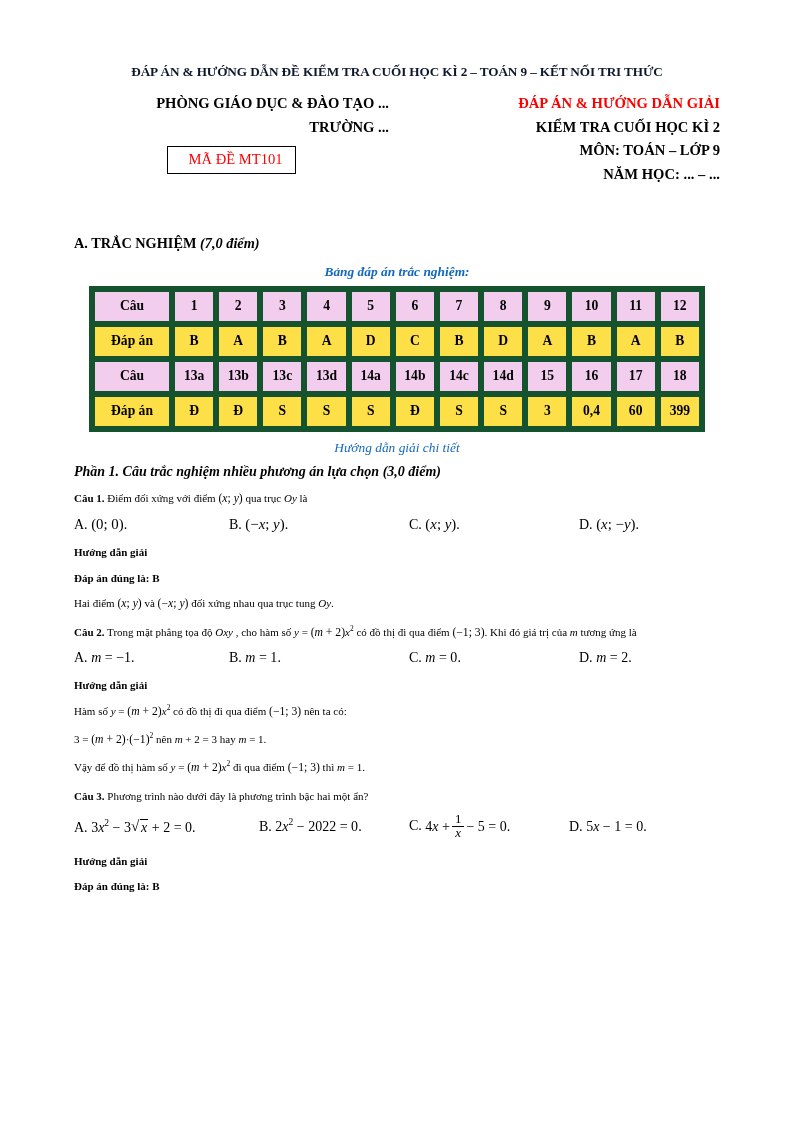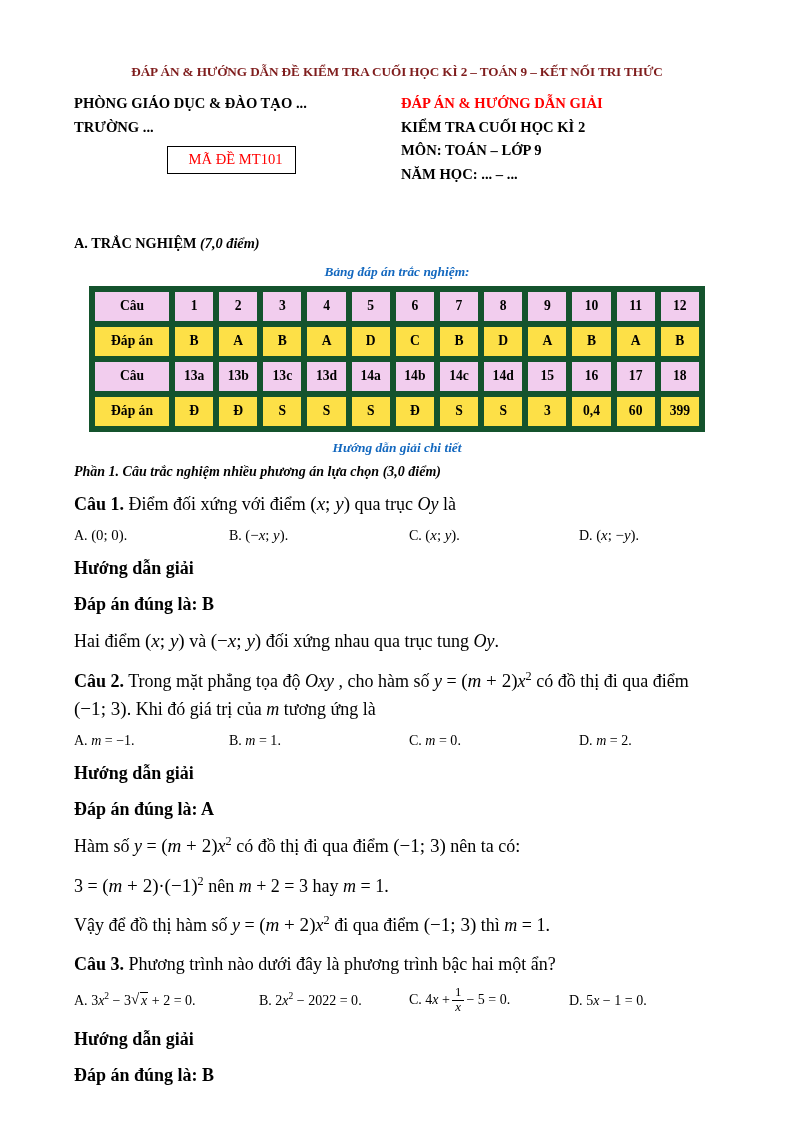--- a/index.html
+++ b/index.html
@@ -27,36 +27,36 @@
   .content {
     position: absolute;
     left: 74px;
     top: 64px;
     width: 646px;
   }
 
   
   .doc-title {
     text-align: center;
-    color: #7f1d1d;
+    color: #0f172a;
     font-weight: bold;
     font-size: 13.2px;
     letter-spacing: -0.1px;
     white-space: nowrap;
     margin: 0 0 12px 0;
   }
   .header-grid {
     display: flex;
     align-items: flex-start;
     justify-content: space-between;
     margin-bottom: 4px;
   }
   .header-col {
     width: 50%;
-    text-align: left;
+    text-align: right;
     box-sizing: border-box;
   }
   .header-col.left { padding-right: 8px; }
   .header-col.right { padding-left: 4px; }
   .hdr-line {
     font-weight: bold;
     font-size: 14.6px;
     line-height: 1.62;
     white-space: nowrap;
   }
@@ -115,35 +115,35 @@
     font-size: 13.6px;
     padding: 0 1px;
   }
   table.ans-table td.label { width: 72px; }
   tr.head-row td { background: #f2cdee; }
   tr.val-row td { background: #fde047; }
 
   .guide-caption {
     text-align: center;
     color: #1368bf;
-    font-weight: bold;
+    font-weight: normal;
     font-style: italic;
     font-size: 13.4px;
     margin: 8px 0 8px 0;
   }
 
   
   .part-head {
     font-weight: bold;
     font-style: italic;
     font-size: 14px;
     margin: 8px 0 10px 0;
   }
   .para {
-    font-size: 18px;
+    font-size: 11px;
     line-height: 1.5;
     margin: 0 0 11px 0;
   }
   .para.tight { margin-bottom: 9px; }
   .bold { font-weight: bold; }
   .q-label { font-weight: bold; }
 
   
   .opts {
     display: flex;
@@ -362,21 +362,20 @@
       <span>C.</span>
       <span><span class="mi">m</span> <span class="mn">= 0</span>.</span>
     </div>
     <div class="opt opt-d">
       <span>D.</span>
       <span><span class="mi">m</span> <span class="mn">= 2</span>.</span>
     </div>
   </div>
 
   <div class="para tight bold">Hướng dẫn giải</div>
-  <div class="para tight bold">Đáp án đúng là: A</div>
 
   <div class="para">
     Hàm số <span><span class="mi">y</span> <span class="mn">=</span> <span class="paren">(<span class="mi">m</span> <span class="mn">+</span> <span class="mn">2</span>)</span><span class="mi">x</span><sup class="exp">2</sup></span>
     có đồ thị đi qua điểm <span class="paren">(<span class="mn">−1</span>; <span class="mn">3</span>)</span> nên ta có:
   </div>
 
   <div class="para">
     <span><span class="mn">3</span> <span class="mn">=</span> <span class="paren">(<span class="mi">m</span> <span class="mn">+</span> <span class="mn">2</span>)</span><span class="mn">·</span><span class="paren">(<span class="mn">−1</span>)</span><sup class="exp">2</sup></span>
     nên <span><span class="mi">m</span> <span class="mn">+ 2 = 3</span></span>
     hay <span><span class="mi">m</span> <span class="mn">= 1</span></span>.

